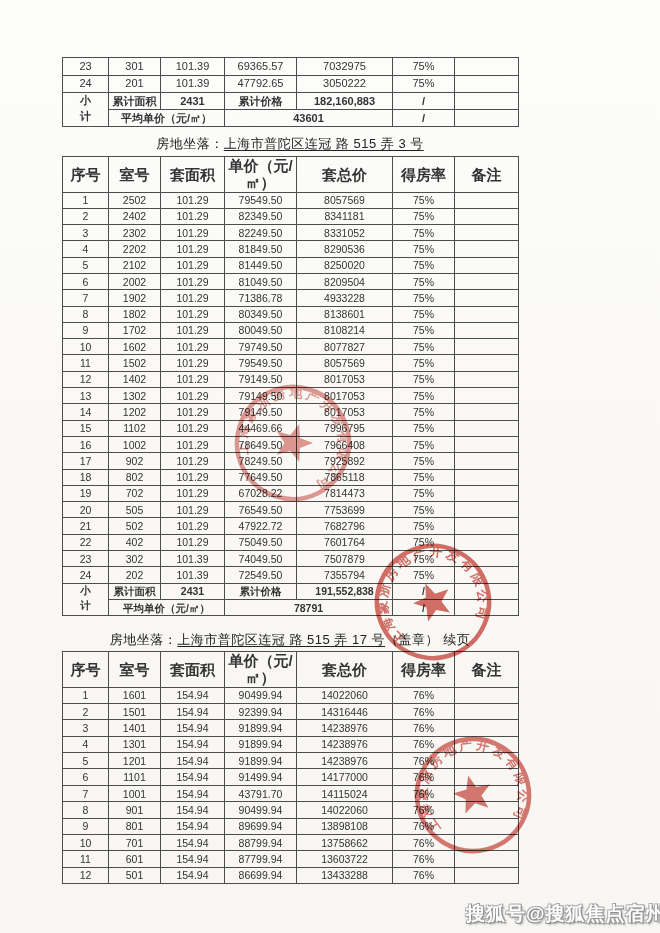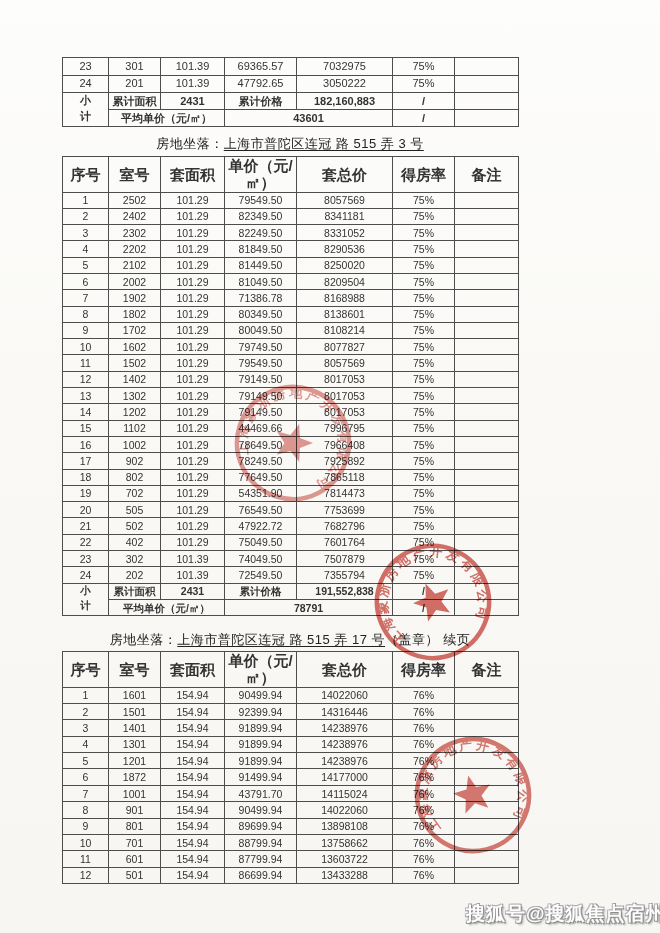--- a/index.html
+++ b/index.html
@@ -175,21 +175,21 @@
             <td>81049.50</td>
             <td>8209504</td>
             <td>75%</td>
             <td></td>
           </tr>
           <tr>
             <td>7</td>
             <td>1902</td>
             <td>101.29</td>
             <td>71386.78</td>
-            <td>8168988</td>
+            <td>4933228</td>
             <td>75%</td>
             <td></td>
           </tr>
           <tr>
             <td>8</td>
             <td>1802</td>
             <td>101.29</td>
             <td>80349.50</td>
             <td>8138601</td>
             <td>75%</td>
@@ -282,21 +282,21 @@
             <td>101.29</td>
             <td>77649.50</td>
             <td>7865118</td>
             <td>75%</td>
             <td></td>
           </tr>
           <tr>
             <td>19</td>
             <td>702</td>
             <td>101.29</td>
-            <td>54351.90</td>
+            <td>67028.22</td>
             <td>7814473</td>
             <td>75%</td>
             <td></td>
           </tr>
           <tr>
             <td>20</td>
             <td>505</td>
             <td>101.29</td>
             <td>76549.50</td>
             <td>7753699</td>
@@ -427,21 +427,21 @@
             <td>5</td>
             <td>1201</td>
             <td>154.94</td>
             <td>91899.94</td>
             <td>14238976</td>
             <td>76%</td>
             <td></td>
           </tr>
           <tr>
             <td>6</td>
-            <td>1872</td>
+            <td>1101</td>
             <td>154.94</td>
             <td>91499.94</td>
             <td>14177000</td>
             <td>76%</td>
             <td></td>
           </tr>
           <tr>
             <td>7</td>
             <td>1001</td>
             <td>154.94</td>

